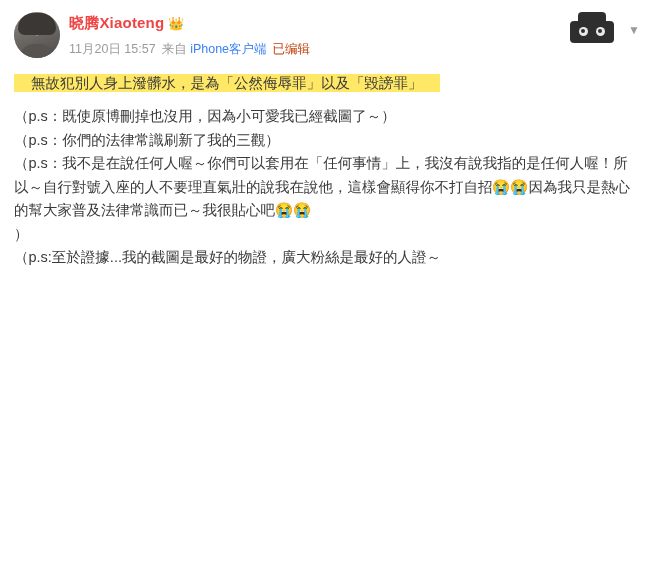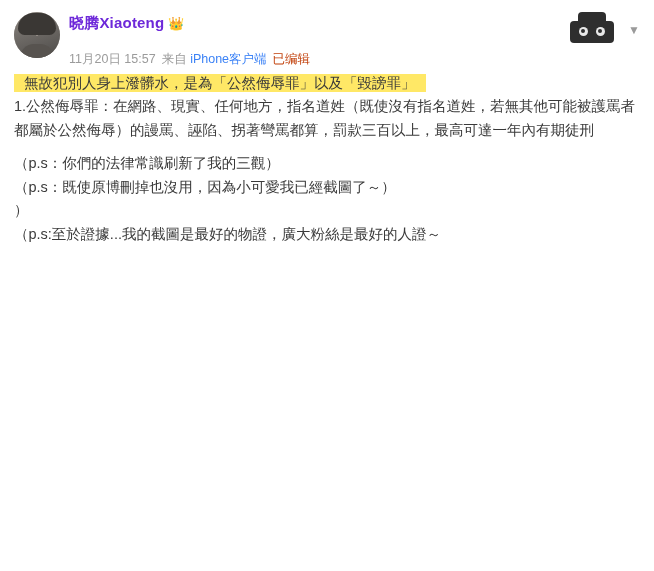--- a/index.html
+++ b/index.html
@@ -64,30 +64,30 @@
   }
   .name-row {
     display: flex;
     align-items: center;
     height: 24px;
     margin-top: 1px;
   }
   .username {
     font-size: 15px;
     font-weight: bold;
-    color: #6d28d9;
+    color: #ef4444;
     letter-spacing: 0.2px;
   }
   .vip-badge {
     margin-left: 4px;
     font-size: 13px;
     line-height: 1;
   }
   .meta-row {
-    margin-top: 16px;
+    margin-top: 6px;
     font-size: 12.5px;
     color: #9b9b9b;
     display: flex;
     align-items: center;
     gap: 6px;
   }
   .meta-source {
     color: #9b9b9b;
   }
   .meta-source .src-link {
@@ -154,21 +154,21 @@
     color: #3a3a3a;
   }
   .content p {
     margin: 0;
   }
   .highlight-line {
     margin-bottom: 2px;
   }
   .hl {
     background: #ffe866;
-    padding: 1px 10px;
+    padding: 1px 17px;
     box-decoration-break: clone;
     -webkit-box-decoration-break: clone;
   }
   .para {
     margin-top: 4px;
   }
   .spacer-para {
     margin-top: 15px;
   }
   .ps-block {
@@ -217,26 +217,26 @@
     </div>
 
   </div>
 
   <div class="content">
 
     <p class="highlight-line">
       <span class="hl">無故犯別人身上潑髒水，是為「公然侮辱罪」以及「毀謗罪」</span>
     </p>
 
-    <p class="para">1.公然侮辱罪：在網路、現實、任何地方，指名道姓（既使沒有指名道姓，若無其他可能被護罵者都屬於公然侮辱）的謾罵、誣陷、拐著彎罵都算，罰款三百以上，最高可達一年內有期徒刑</p>
 
 
 
     <div class="ps-block">
+      <p class="ps-line">（p.s：既使原博刪掉也沒用，因為小可愛我已經截圖了～）</p>
       <p class="ps-line">（p.s：你們的法律常識刷新了我的三觀）</p>
-      <p class="ps-line">（p.s：既使原博刪掉也沒用，因為小可愛我已經截圖了～）</p>
+      <p class="ps-line">（p.s：我不是在說任何人喔～你們可以套用在「任何事情」上，我沒有說我指的是任何人喔！所以～自行對號入座的人不要理直氣壯的說我在說他，這樣會顯得你不打自招😭😭因為我只是熱心的幫大家普及法律常識而已～我很貼心吧😭😭</p>
       <p class="ps-line">）</p>
       <p class="ps-line">（p.s:至於證據...我的截圖是最好的物證，廣大粉絲是最好的人證～</p>
     </div>
 
   </div>
 
 </div>
 
 </body></html>

